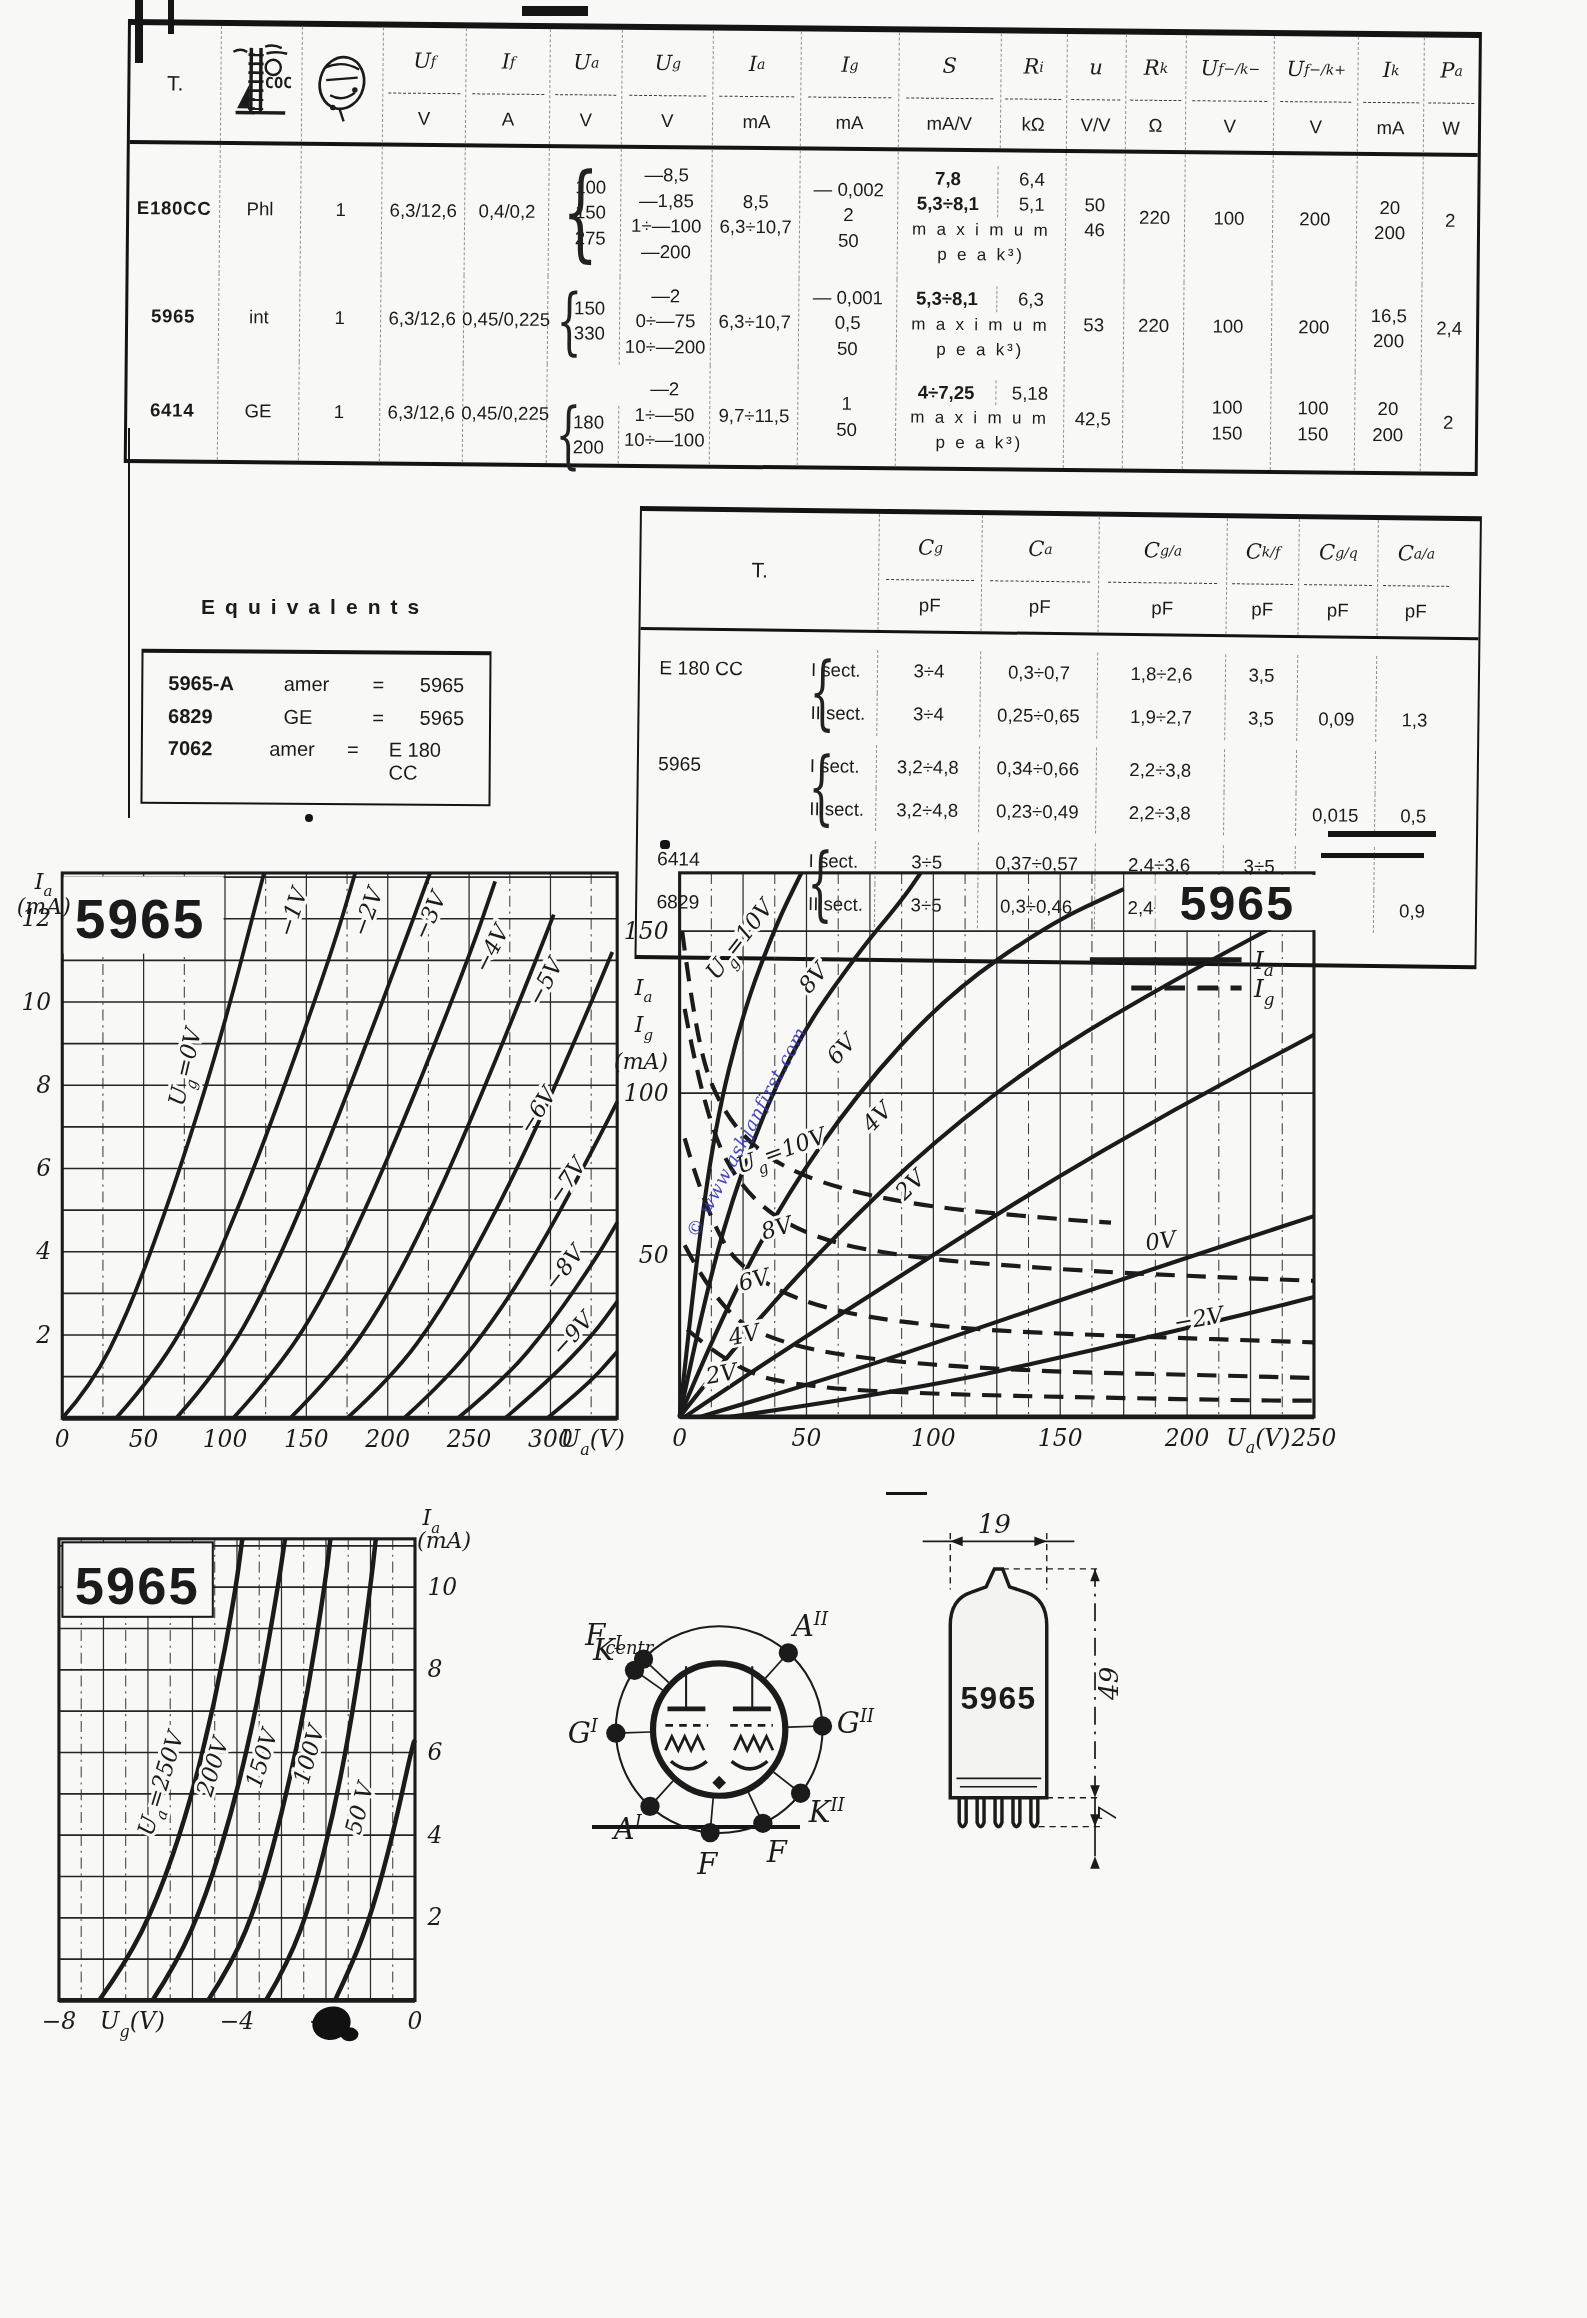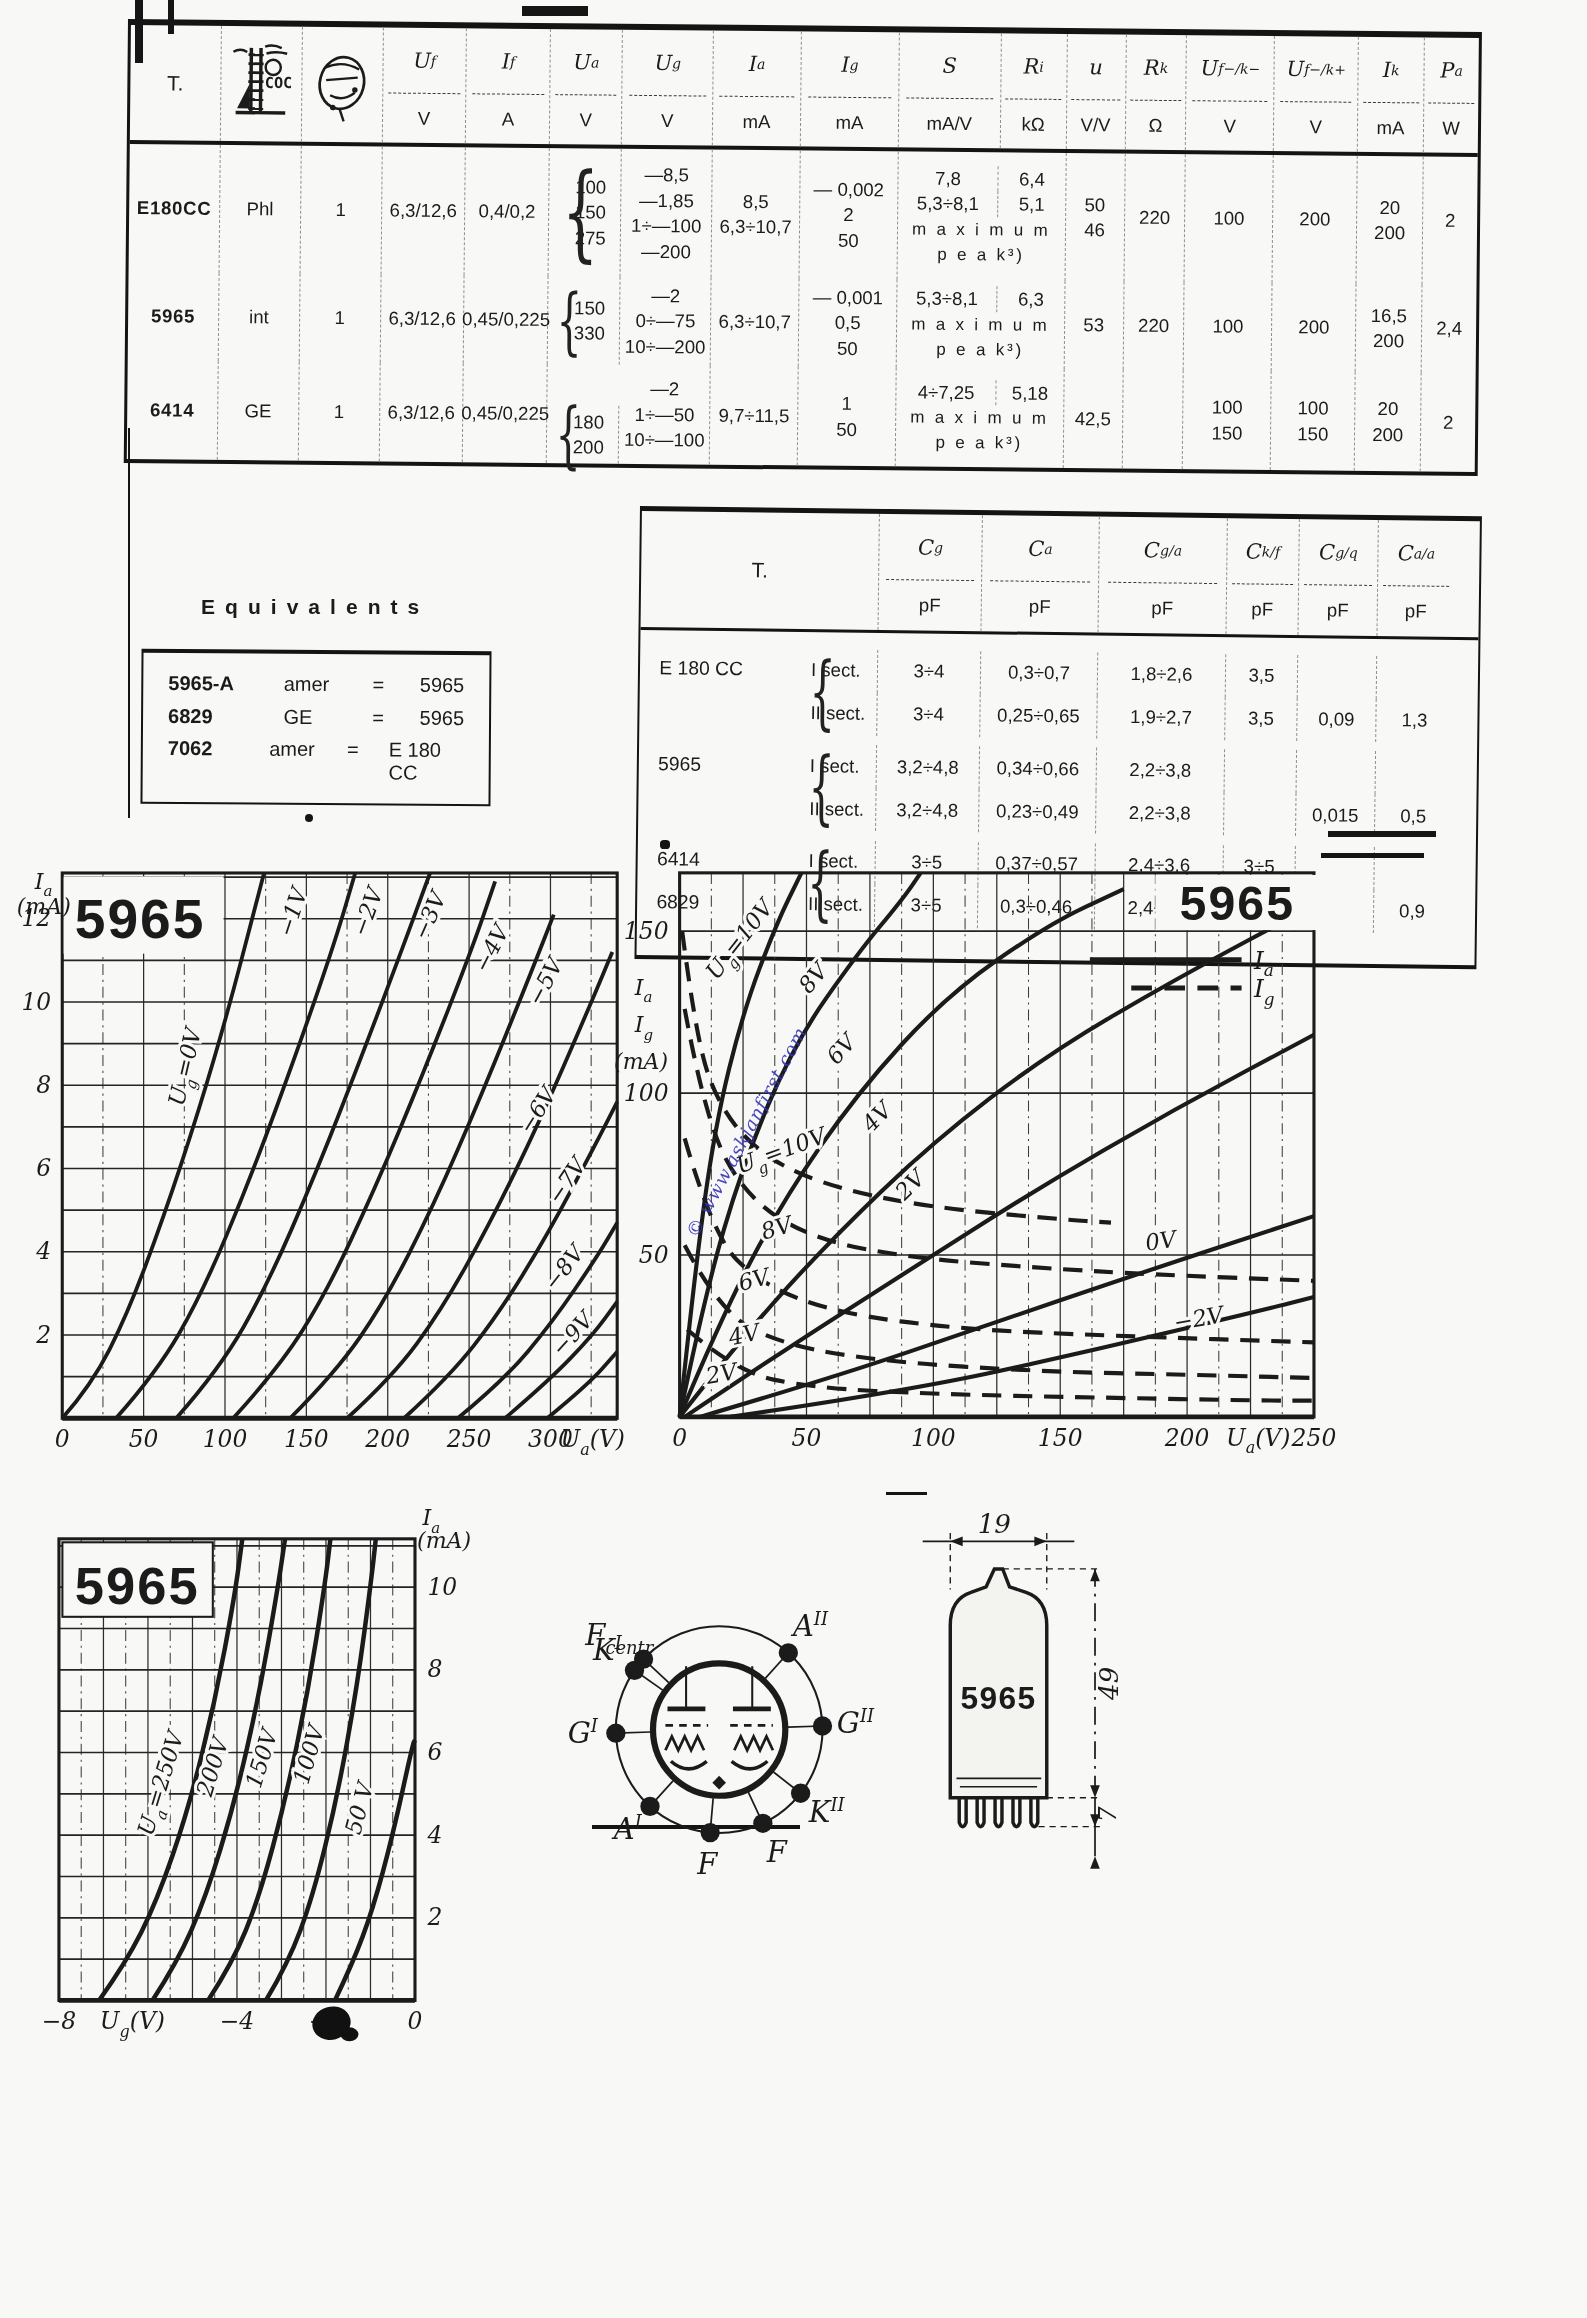--- a/index.html
+++ b/index.html
@@ -16,21 +16,21 @@
         font-family:"DejaVu Serif",serif;font-style:italic;font-size:21px;width:100%;}
   .hunit{flex:1;display:flex;align-items:center;justify-content:center;font-size:18.6px;width:86%;
          border-top:1.4px dashed #3a3a3a;}
   .mt-row{display:flex;}
   .cell{box-sizing:border-box;display:flex;flex-direction:column;align-items:center;justify-content:center;
         text-align:center;font-size:18.6px;line-height:25.5px;border-right:0.7px dashed #8f8f8f;
         white-space:pre-line;position:relative;}
   .brace{position:absolute;left:-2.8px;top:50%;transform:translateY(-50%) scaleX(.55);
          font-family:"DejaVu Serif",serif;font-weight:100;color:#222;line-height:1;}
   .sri-pair{display:flex;width:100%;}
-  .sri-l{width:60%;border-right:0.7px dashed #8f8f8f;line-height:25.5px;}
+  .sri-l{width:60%;border-right:0.7px dashed #8f8f8f;line-height:25.5px;font-weight:bold;}
   .sri-r{width:40%;line-height:25.5px;}
   .sri-note{letter-spacing:2.8px;font-size:17px;line-height:25px;}
   sub{font-size:14px;}
   
   #footnote{position:absolute;left:141px;top:447px;width:1283px;font-size:18px;}
   #equiv-title{position:absolute;left:201px;top:595px;font-size:21px;font-weight:700;letter-spacing:2.1px;}
   #equiv-box{position:absolute;left:141px;top:650px;width:350px;height:155px;box-sizing:border-box;
     border:2.8px solid #141414;border-top-width:4.8px;transform:rotate(0.4deg);
     display:flex;flex-direction:column;justify-content:center;gap:9.7px;padding:7px 25px;}
   .eq-row{display:flex;font-size:20px;}

